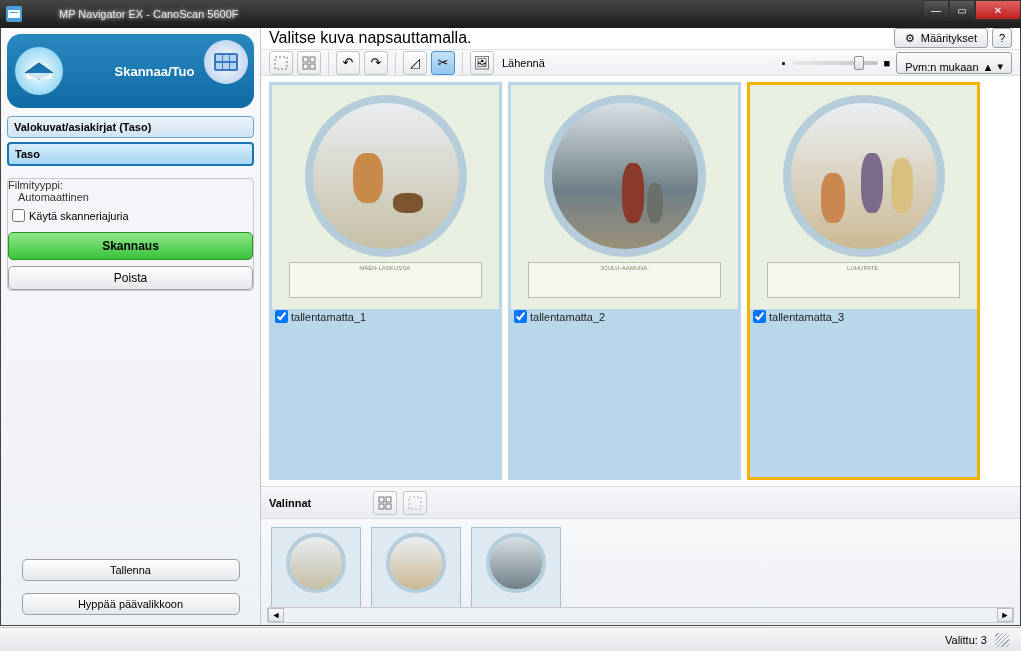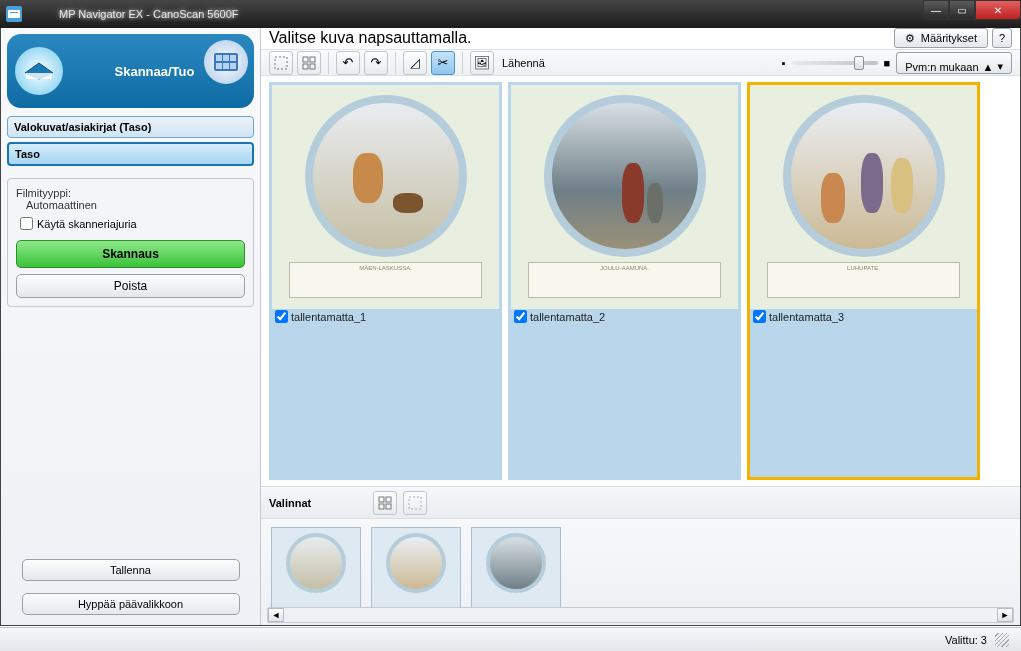--- a/index.html
+++ b/index.html
@@ -25,21 +25,21 @@
 .scan-icon { width: 48px; height: 48px; background: radial-gradient(#fff,#6ec8f0); border-radius: 50%; display: flex; align-items: center; justify-content: center; }
 .scan-icon svg { width: 32px; height: 24px; }
 .scan-title { color: #fff; font-weight: bold; font-size: 13px; flex: 1; text-align: center; }
 .scan-right { position: absolute; right: 6px; top: 6px; width: 44px; height: 44px; border-radius: 50%; background: radial-gradient(#fff,#a9c7e8); display:flex; align-items:center; justify-content:center; }
 
 
 .side-item { background: linear-gradient(#ecf3f9,#cfe3f3); border: 1px solid #6ea5cc; border-radius: 4px; padding: 4px 6px; margin-bottom: 4px; font-weight: bold; font-size: 11px; }
 .side-item.active { background: linear-gradient(#d6edfa,#a7d6f3); border: 2px solid #1a73b5; }
 
 
-.settings-box { border: 1px solid #c5c8cd; border-radius: 4px; background: #f3f5f8; padding: 8px; margin-top: 8px; }
+.settings-box { border: 1px solid #c5c8cd; border-radius: 4px; background: #f3f5f8; padding: 0; margin-top: 8px; }
 .settings-row { margin-bottom: 6px; }
 .settings-label { color: #333; }
 .settings-value { padding-left: 10px; color: #333; }
 .btn-small { float: right; width: 76px; height: 20px; background: linear-gradient(#fefefe,#e3e6ea); border: 1px solid #9aa0a8; border-radius: 3px; }
 .chk-row { display: flex; align-items: center; gap: 4px; margin-top: 6px; margin-bottom: 10px; padding-left: 4px; }
 .btn-scan { width: 100%; height: 28px; background: linear-gradient(#8ee889,#3bc23a); border: 1px solid #2a9128; border-radius: 5px; font-weight: bold; font-size: 12px; margin-bottom: 6px; }
 .btn-del { width: 100%; height: 24px; background: linear-gradient(#fdfdfd,#e4e7eb); border: 1px solid #9aa0a8; border-radius: 5px; font-size: 12px; }
 
 .spacer { flex: 1; }
 .btn-save, .btn-savepdf, .btn-main { width: 218px; margin: 2px auto; height: 22px; background: linear-gradient(#fdfdfd,#e4e7eb); border: 1px solid #9aa0a8; border-radius: 5px; display:block; }

